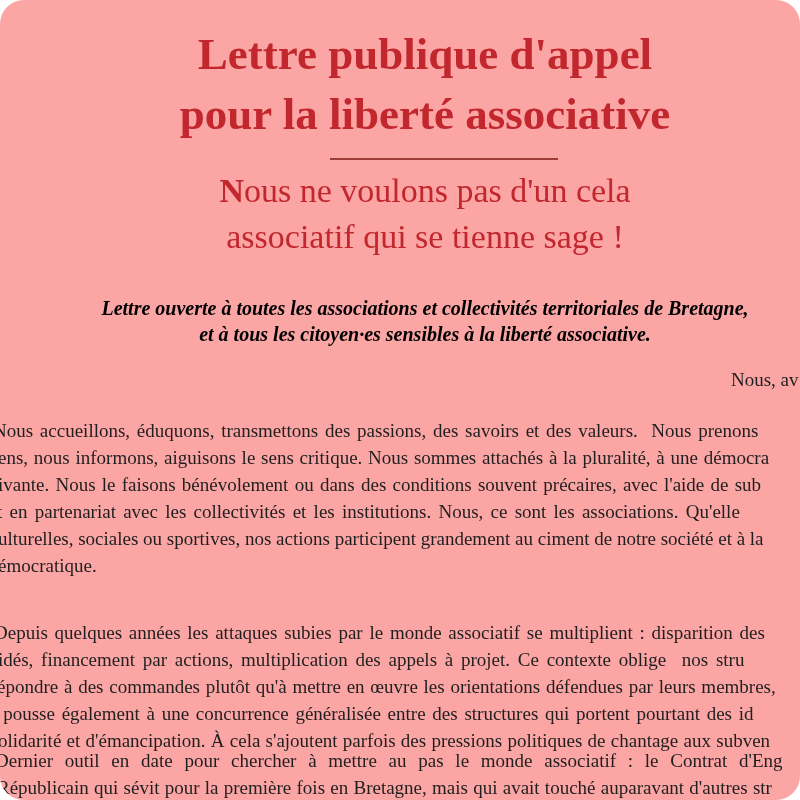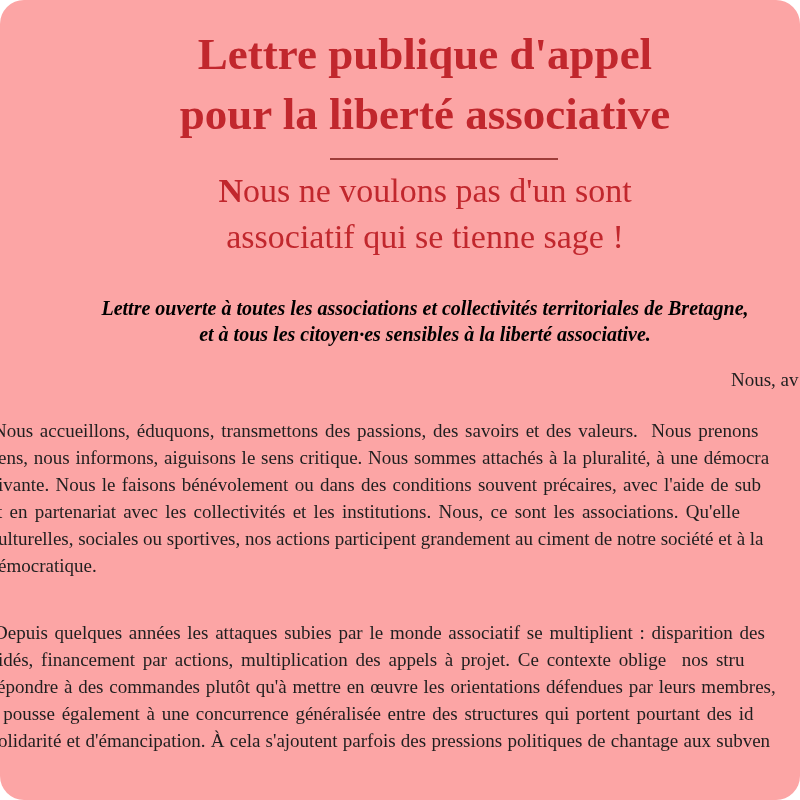--- a/index.html
+++ b/index.html
@@ -33,21 +33,21 @@
 <div class="page">
 
   <div class="header">
     <div class="title-line">Lettre publique d'appel</div>
     <div class="title-line">pour la liberté associative</div>
   </div>
 
   <div class="rule"></div>
 
   <div class="subtitle">
-    <div class="subtitle-line"><span class="lead">N</span><span>ous ne voulons pas d'un sont</span></div>
+    <div class="subtitle-line"><span class="lead">N</span><span>ous ne voulons pas d'un cela</span></div>
     <div class="subtitle-line">associatif qui se tienne sage !</div>
   </div>
 
   <div class="address">
     <div class="address-line">Lettre ouverte à toutes les associations et collectivités territoriales de Bretagne,</div>
     <div class="address-line">et à tous les citoyen·es sensibles à la liberté associative.</div>
   </div>
 
   <div class="dateline">Nous, av</div>
 
@@ -61,14 +61,18 @@
   </div>
 
   <div class="para" id="p2">
     <div class="bline" style="margin-left:-6px;word-spacing:2px">Depuis quelques années les attaques subies par le monde associatif se multiplient : disparition des</div>
     <div class="bline" style="margin-left:-2px;word-spacing:3px">idés, financement par actions, multiplication des appels à projet. Ce contexte oblige  nos stru</div>
     <div class="bline" style="margin-left:-3px;word-spacing:1px">épondre à des commandes plutôt qu'à mettre en œuvre les orientations défendues par leurs membres,</div>
     <div class="bline" style="margin-left:-12px;word-spacing:2px">a pousse également à une concurrence généralisée entre des structures qui portent pourtant des id</div>
     <div class="bline" style="margin-left:-2px;word-spacing:0.5px">olidarité et d'émancipation. À cela s'ajoutent parfois des pressions politiques de chantage aux subven</div>
   </div>
 
+  <div class="para" id="p3">
+    <div class="bline" style="margin-left:-5px;word-spacing:7px">Dernier outil en date pour chercher à mettre au pas le monde associatif : le Contrat d'Eng</div>
+    <div class="bline" style="margin-left:-3px;word-spacing:0.5px">Républicain qui sévit pour la première fois en Bretagne, mais qui avait touché auparavant d'autres str</div>
+  </div>
 
 </div>
 
 </body></html>

